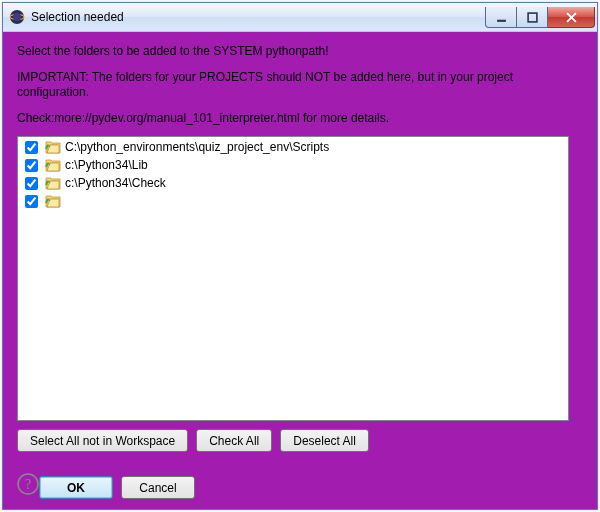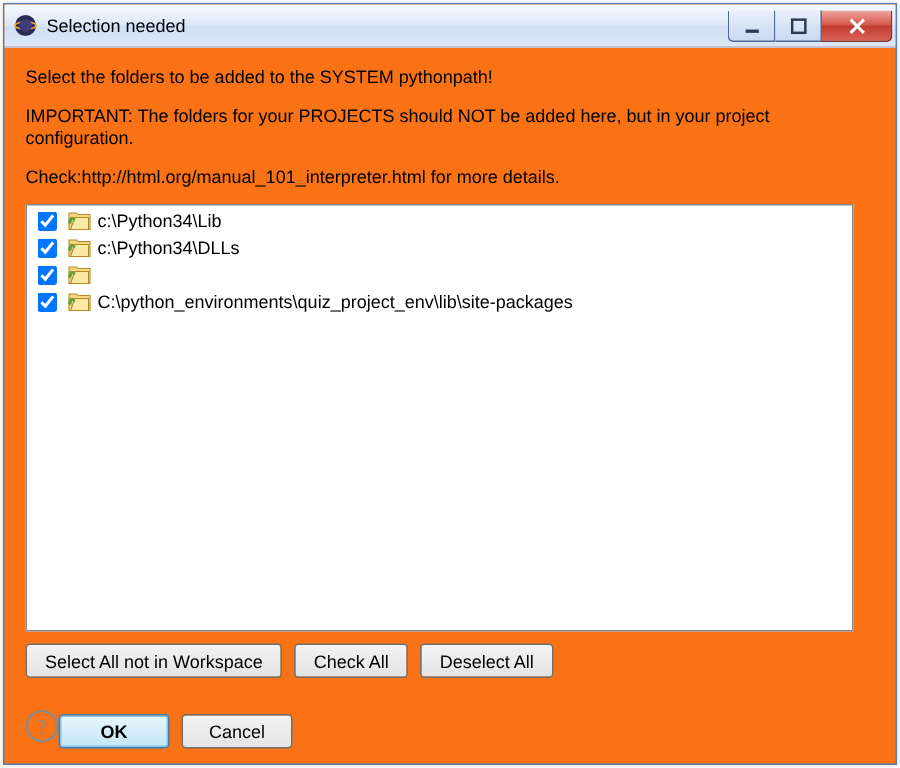--- a/index.html
+++ b/index.html
@@ -1,18 +1,18 @@
 <!DOCTYPE html>
 <html><head>
 <meta charset="utf-8">
 <style>
   html, body { margin: 0; padding: 0; font-family: "Segoe UI", Tahoma, sans-serif; font-size: 12px; color: #000; }
   .window {
     width: 596px; height: 508px; margin: 2px; box-sizing: border-box;
-    border: 1px solid #5a7cb0; background: #f97316;
+    border: 1px solid #5a7cb0; background: #a21caf;
     display: flex; flex-direction: column;
     box-shadow: 0 0 3px rgba(0,0,0,0.2);
   }
   
   .titlebar {
     height: 28px; display: flex; align-items: center;
     background: linear-gradient(#f6f9fe, #dde8f8 48%, #cfdff4 52%, #dbe8fa);
     border-bottom: 1px solid #b8c7df;
   }
   .titlebar .app-icon { width: 16px; height: 16px; margin: 0 6px; }
@@ -91,65 +91,65 @@
           <svg viewBox="0 0 10 10">
             <path d="M1 1 L9 9 M9 1 L1 9" stroke="#fff" stroke-width="1.8"></path>
           </svg>
         </div>
     </div>
   </div>
 
   <div class="body">
     <div class="msg">Select the folders to be added to the SYSTEM pythonpath!</div>
     <div class="msg">IMPORTANT: The folders for your PROJECTS should NOT be added here, but in your project configuration.</div>
-    <div class="msg">Check:http://html.org/manual_101_interpreter.html for more details.</div>
+    <div class="msg">Check:more://pydev.org/manual_101_interpreter.html for more details.</div>
 
     <div class="listbox" id="listbox">
+        <div class="row">
+          <input type="checkbox" class="chk" checked="" style="">
+          <span class="folder-icon"><svg viewBox="0 0 16 16">
+              <path d="M1 3h5l1 1h8v10H1z" fill="#f6d67e" stroke="#b48a24" stroke-width="0.7"></path>
+              <rect x="3" y="6" width="10" height="7" fill="#fff8e1" stroke="#b48a24" stroke-width="0.5"></rect>
+              <path d="M2 14 L14 14 L14 6 L5 6z" fill="#fbe9a6" stroke="#b48a24" stroke-width="0.7"></path>
+              <path d="M1 10 L3 6" stroke="#61a038" stroke-width="2"></path>
+              <path d="M3 6 L1 8 M3 6 L5 8" stroke="#61a038" stroke-width="1.2" fill="none"></path>
+            </svg></span>
+          <span class="path">C:\python_environments\quiz_project_env\Scripts</span>
+        </div>
         <div class="row">
           <input type="checkbox" class="chk" checked="" style="">
           <span class="folder-icon"><svg viewBox="0 0 16 16">
               <path d="M1 3h5l1 1h8v10H1z" fill="#f6d67e" stroke="#b48a24" stroke-width="0.7"></path>
               <rect x="3" y="6" width="10" height="7" fill="#fff8e1" stroke="#b48a24" stroke-width="0.5"></rect>
               <path d="M2 14 L14 14 L14 6 L5 6z" fill="#fbe9a6" stroke="#b48a24" stroke-width="0.7"></path>
               <path d="M1 10 L3 6" stroke="#61a038" stroke-width="2"></path>
               <path d="M3 6 L1 8 M3 6 L5 8" stroke="#61a038" stroke-width="1.2" fill="none"></path>
             </svg></span>
           <span class="path">c:\Python34\Lib</span>
         </div>
         <div class="row">
           <input type="checkbox" class="chk" checked="" style="">
           <span class="folder-icon"><svg viewBox="0 0 16 16">
               <path d="M1 3h5l1 1h8v10H1z" fill="#f6d67e" stroke="#b48a24" stroke-width="0.7"></path>
               <rect x="3" y="6" width="10" height="7" fill="#fff8e1" stroke="#b48a24" stroke-width="0.5"></rect>
               <path d="M2 14 L14 14 L14 6 L5 6z" fill="#fbe9a6" stroke="#b48a24" stroke-width="0.7"></path>
               <path d="M1 10 L3 6" stroke="#61a038" stroke-width="2"></path>
               <path d="M3 6 L1 8 M3 6 L5 8" stroke="#61a038" stroke-width="1.2" fill="none"></path>
             </svg></span>
-          <span class="path">c:\Python34\DLLs</span>
+          <span class="path">c:\Python34\Check</span>
         </div>
         <div class="row">
           <input type="checkbox" class="chk" checked="" style="">
           <span class="folder-icon"><svg viewBox="0 0 16 16">
               <path d="M1 3h5l1 1h8v10H1z" fill="#f6d67e" stroke="#b48a24" stroke-width="0.7"></path>
               <rect x="3" y="6" width="10" height="7" fill="#fff8e1" stroke="#b48a24" stroke-width="0.5"></rect>
               <path d="M2 14 L14 14 L14 6 L5 6z" fill="#fbe9a6" stroke="#b48a24" stroke-width="0.7"></path>
               <path d="M1 10 L3 6" stroke="#61a038" stroke-width="2"></path>
               <path d="M3 6 L1 8 M3 6 L5 8" stroke="#61a038" stroke-width="1.2" fill="none"></path>
             </svg></span>
-        </div>
-        <div class="row">
-          <input type="checkbox" class="chk" checked="" style="">
-          <span class="folder-icon"><svg viewBox="0 0 16 16">
-              <path d="M1 3h5l1 1h8v10H1z" fill="#f6d67e" stroke="#b48a24" stroke-width="0.7"></path>
-              <rect x="3" y="6" width="10" height="7" fill="#fff8e1" stroke="#b48a24" stroke-width="0.5"></rect>
-              <path d="M2 14 L14 14 L14 6 L5 6z" fill="#fbe9a6" stroke="#b48a24" stroke-width="0.7"></path>
-              <path d="M1 10 L3 6" stroke="#61a038" stroke-width="2"></path>
-              <path d="M3 6 L1 8 M3 6 L5 8" stroke="#61a038" stroke-width="1.2" fill="none"></path>
-            </svg></span>
-          <span class="path">C:\python_environments\quiz_project_env\lib\site-packages</span>
         </div>
       </div>
 
     <div class="btn-row">
       <button class="btn">Select All not in Workspace</button>
       <button class="btn">Check All</button>
       <button class="btn">Deselect All</button>
     </div>
 
     <div class="footer">

